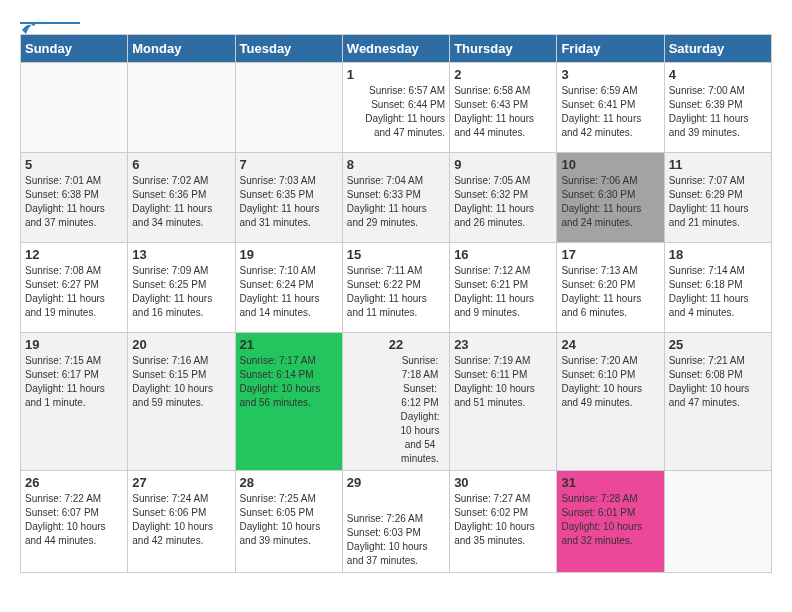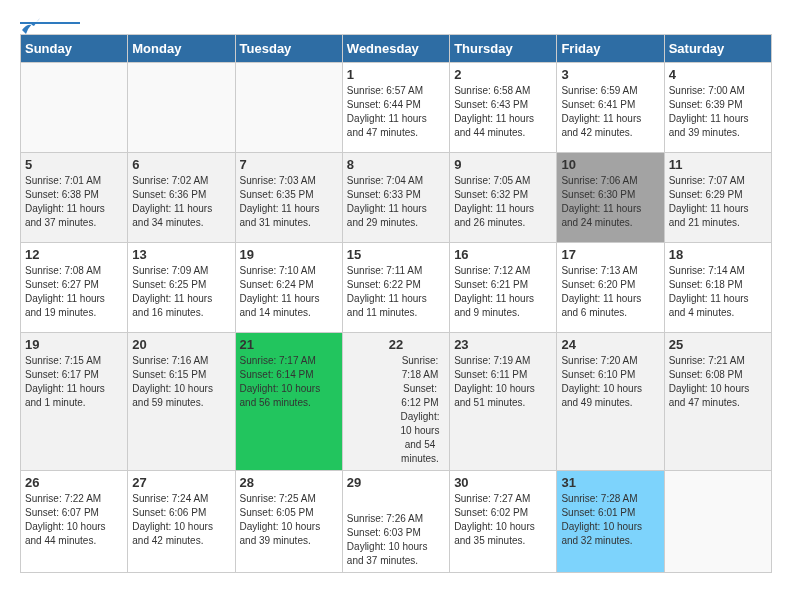--- a/index.html
+++ b/index.html
@@ -109,21 +109,21 @@
         <th>Saturday</th>
       </tr>
   </thead>
   <tbody id="calendar-body">
   <tr>
         <td class="empty" style="background: rgb(249, 249, 249);"></td>
         <td class="empty" style="background: rgb(249, 249, 249);"></td>
         <td class="empty" style="background: rgb(249, 249, 249);"></td>
         <td style="background: rgb(255, 255, 255);">
           <div class="day-number">1</div>
-          <div class="day-info" style="white-space: pre-line;">Sunrise: 6:57 AM
+          <div class="day-info" style="white-space: pre-line; text-align: right;">Sunrise: 6:57 AM
 Sunset: 6:44 PM
 Daylight: 11 hours and 47 minutes.</div>
         </td>
         <td style="background: rgb(255, 255, 255);">
           <div class="day-number">2</div>
           <div class="day-info" style="white-space: pre-line;">Sunrise: 6:58 AM
 Sunset: 6:43 PM
 Daylight: 11 hours and 44 minutes.</div>
         </td>
         <td style="background: rgb(255, 255, 255);">
@@ -295,21 +295,21 @@
           <div class="day-info" style="white-space: pre-line; margin-top: 22px;">Sunrise: 7:26 AM
 Sunset: 6:03 PM
 Daylight: 10 hours and 37 minutes.</div>
         </td>
         <td style="background: rgb(255, 255, 255);">
           <div class="day-number">30</div>
           <div class="day-info" style="white-space: pre-line;">Sunrise: 7:27 AM
 Sunset: 6:02 PM
 Daylight: 10 hours and 35 minutes.</div>
         </td>
-        <td style="background: #7dd3fc;">
+        <td style="background: #ec4899;">
           <div class="day-number">31</div>
           <div class="day-info" style="white-space: pre-line;">Sunrise: 7:28 AM
 Sunset: 6:01 PM
 Daylight: 10 hours and 32 minutes.</div>
         </td>
         <td class="empty" style="background: rgb(249, 249, 249);"></td>
       </tr>
     </tbody>
 </table>
 

